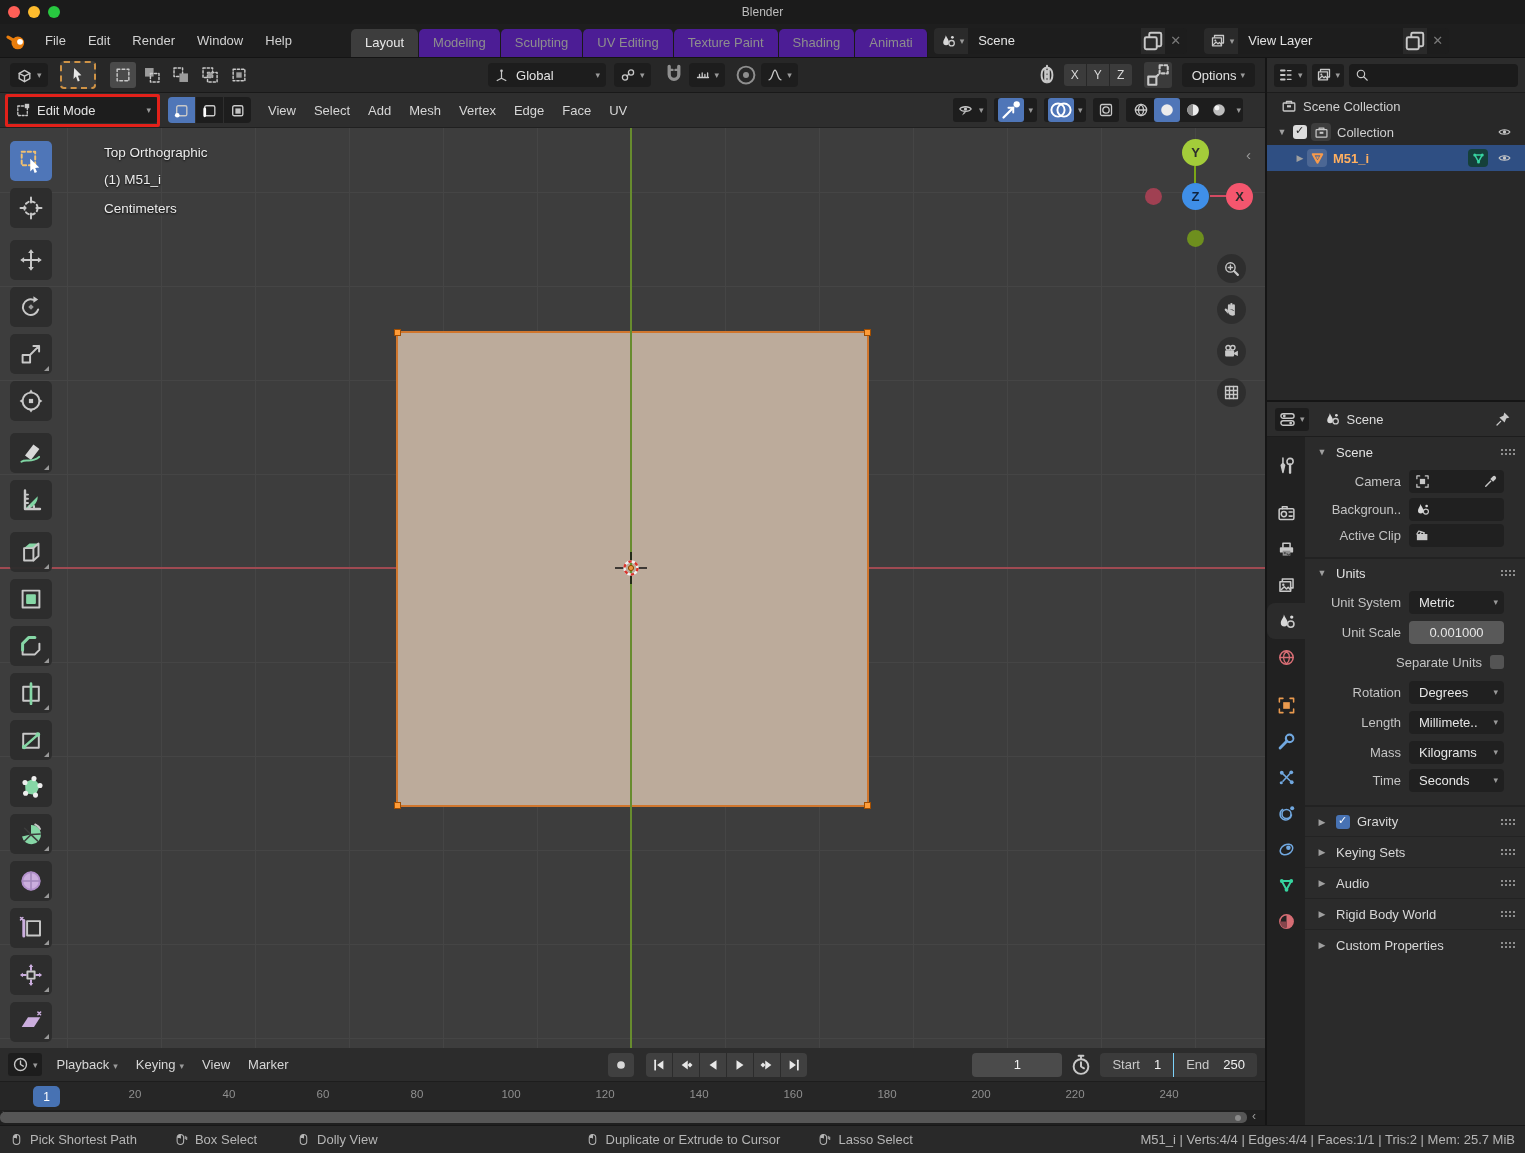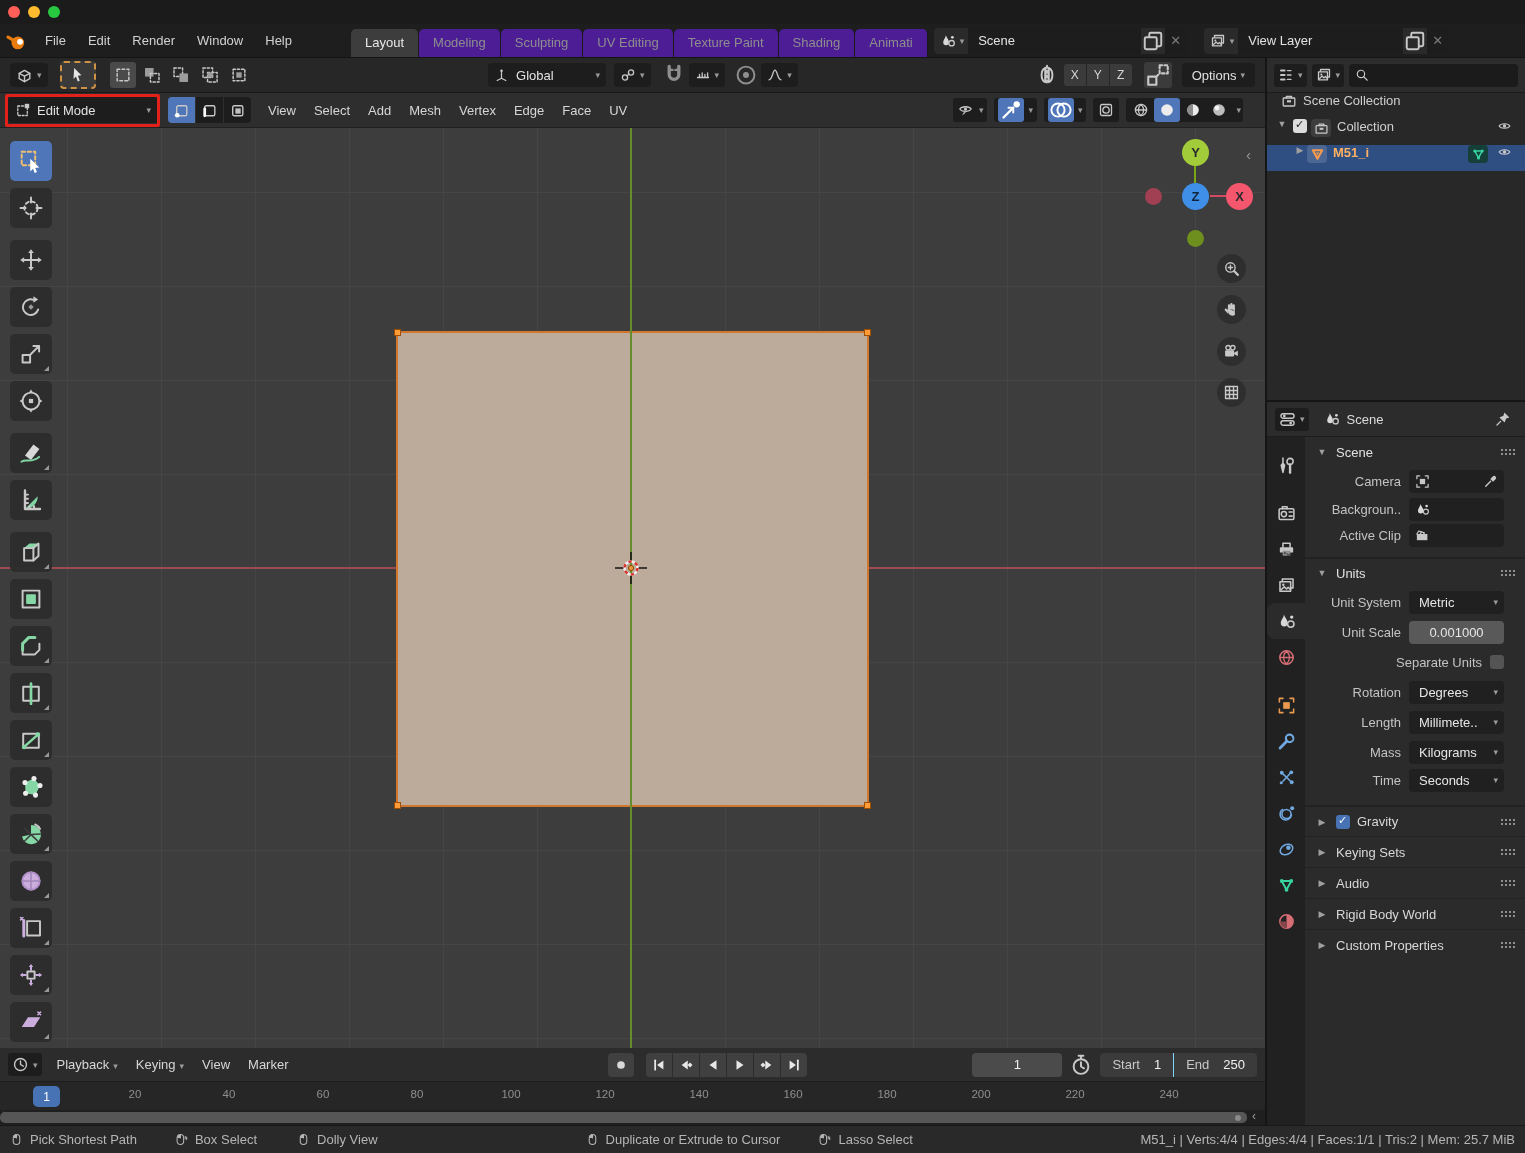--- a/index.html
+++ b/index.html
@@ -77,21 +77,21 @@
   .gzline { position:absolute; z-index:9; }
   .vctl { position:absolute; width:29px; height:29px; border-radius:50%; background:rgba(36,36,36,.6); display:flex; align-items:center; justify-content:center; z-index:10; }
   .vctl .ic { width:17px; height:17px; }
   #vp-collapse { position:absolute; left:1246px; top:18px; color:#9a9a9a; font-size:15px; z-index:10; }
 
   
   #outliner { left:1265px; top:58px; width:260px; height:342px; background:#282828; border-left:2px solid #151515; }
   #outliner-header { height:35px; background:#2c2c2c; border-bottom:1px solid #1c1c1c; display:flex; align-items:center; padding:0 7px; gap:5px; }
   .ol-dd { height:23px; background:#1d1d1d; border-radius:3px; display:flex; align-items:center; padding:0 4px; }
   #ol-search { flex:1; height:23px; background:#1b1b1b; border-radius:4px; display:flex; align-items:center; padding:0 6px; color:#777; }
-  .olrow { height:26px; display:flex; color:#cfcfcf; }
+  .olrow { height:26px; display:flex; align-items:center; color:#cfcfcf; }
   .olrow .name { margin-left:6px; }
   .olrow.sel { background:#2f4f83; }
   .olrow.sel .name { color:#ffb060;font-weight:bold; }
   .exp { font-size:9px; color:#9f9f9f; width:14px; text-align:center; }
   .cb { width:14px; height:14px; border-radius:3px; background:#545454; position:relative; }
   .cb.chk::after { content:"✓"; position:absolute; left:2px; top:-1px; font-size:11px; font-weight:bold; }
   .cb.light { background:#dcdcdc; } .cb.light::after { color:#222; }
   .cb.blue { background:#4772b3; } .cb.blue::after { color:#fff; }
   .mini-tile { width:20px; height:18px; border-radius:4px; display:flex; align-items:center; justify-content:center; }
 
@@ -140,20 +140,21 @@
   .hint { display:flex; align-items:center; gap:7px; }
   .hint .ic { width:13px; height:17px; }
 </style>
 </head>
 <body>
 
 <div id="titlebar" class="abs">
   <span class="tl" style="background:#ff5f57"></span>
   <span class="tl" style="background:#febc2e"></span>
   <span class="tl" style="background:#28c840"></span>
+  <span id="win-title">Blender</span>
 </div>
 
 <div id="topbar" class="abs">
   <span class="ic" style="width:34px;height:22px">
       <svg viewBox="0 0 16 16" width="100%" height="100%" fill="none" stroke="#c8c8c8" stroke-width="1.3" stroke-linecap="round" stroke-linejoin="round">
         <path d="M1.5 5.2 L7.5 8.6" stroke="#e87d0d" stroke-width="2.4"></path>
         <circle cx="8.6" cy="9.4" r="4.6" fill="#e87d0d" stroke="none"></circle>
         <circle cx="10.2" cy="8.6" r="2.1" fill="#fff" stroke="none"></circle>
       </svg>
     </span>
@@ -479,20 +480,25 @@
   </div>
   <div id="axis-y" class="abs"></div>
 
   <svg id="cursor3d" class="abs" viewBox="0 0 36 36">
     <path d="M18 2 V12 M18 24 V34 M2 18 H12 M24 18 H34" stroke="#141414" stroke-width="1.6"></path>
     <circle cx="18" cy="18" r="6.5" fill="none" stroke="#f0f0f0" stroke-width="2.4"></circle>
     <circle cx="18" cy="18" r="6.5" fill="none" stroke="#d8332c" stroke-width="2.4" stroke-dasharray="3.4 3.4"></circle>
     <circle cx="18" cy="18" r="2.6" fill="#e8953f" stroke="#8a4a00" stroke-width="1"></circle>
   </svg>
 
+  <div id="vp-text" class="abs">
+    <div>Top Orthographic</div>
+    <div>(1) M51_i</div>
+    <div style="margin-top:2px">Centimeters</div>
+  </div>
 
   <div id="vp-tools" class="abs">
     <div class="tbtn active">
         <span class="tic ic">
           <svg viewBox="0 0 16 16" width="100%" height="100%" fill="none" stroke="#c8c8c8" stroke-width="1.3" stroke-linecap="round" stroke-linejoin="round">
             <rect x="1.8" y="1.8" width="9" height="9" stroke="#f0c070" stroke-dasharray="2.2 1.8"></rect>
             <path d="M7.5 6.5 L13.5 12.3 L10.8 12.7 L12 15.4 L10.4 16 L9.4 13.2 L7.5 15 Z" fill="#fff" stroke="none"></path>
           </svg>
         </span>
       </div>

